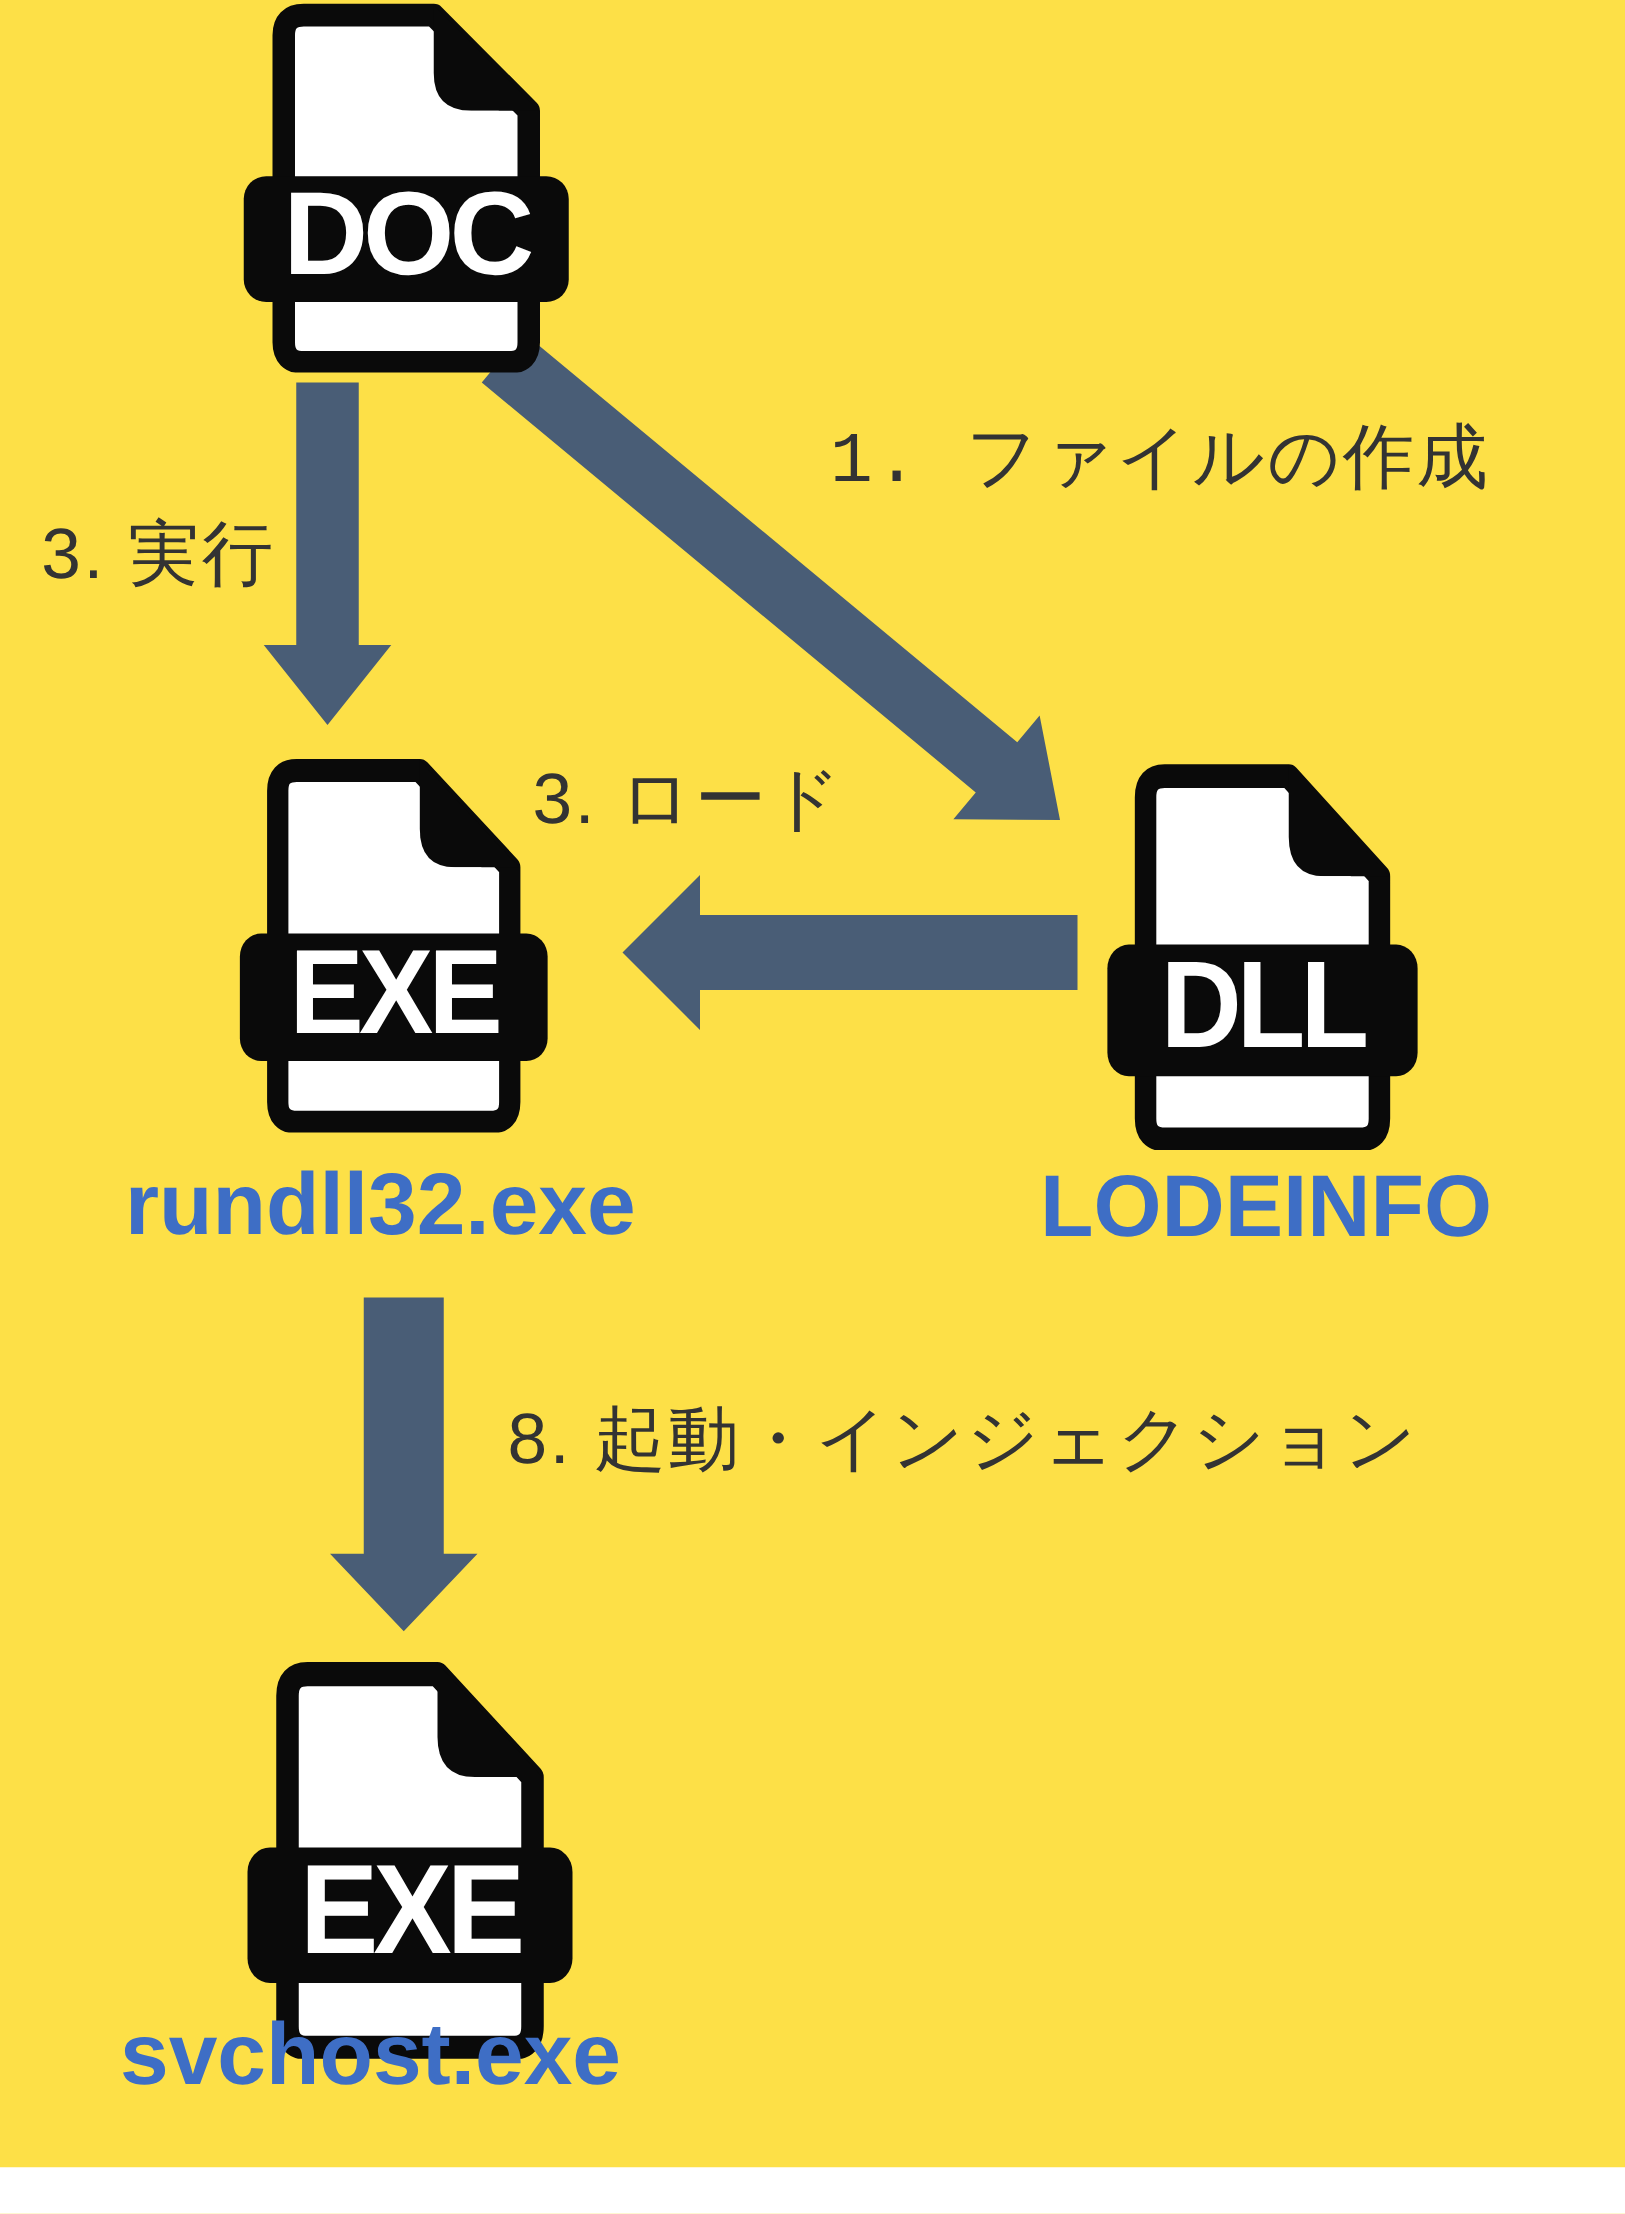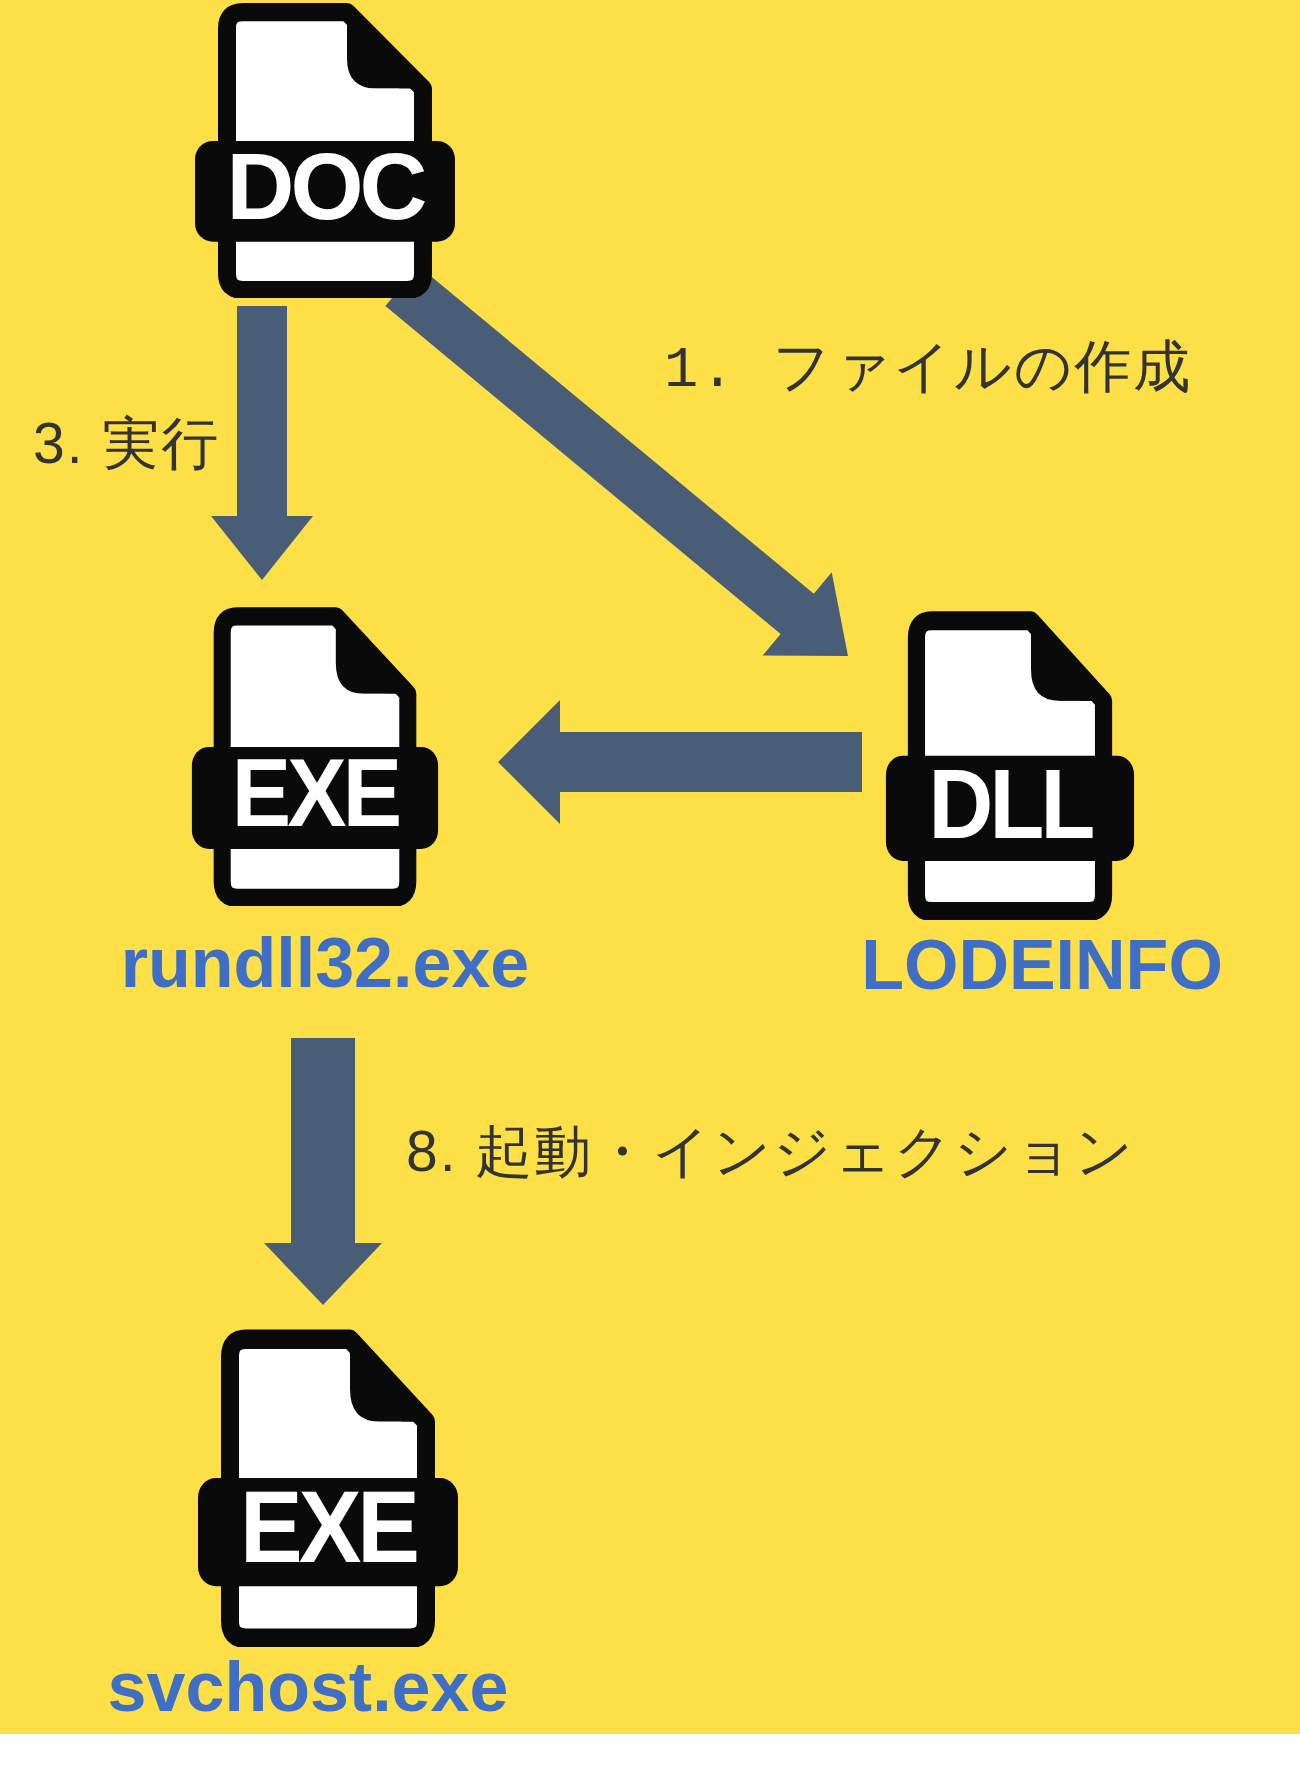--- a/index.html
+++ b/index.html
@@ -35,27 +35,27 @@
   }
   #label-step1{left:664px; top:340px;font-family:Liberation Mono, monospace;}
   #label-step2{left:33px;  top:412px;}
   #label-step3{left:426px; top:608px;}
   #label-step4{left:406px; top:1120px;}
   .file-caption{
     position:absolute;
     color:#3E6EC5;
     font-weight:bold;
     font-size:70px;
-    text-align:center;
+    text-align:left;
     white-space:nowrap;
     line-height:1.0;
   }
   #caption-rundll32{left:100px; top:928px;  width:450px;}
   #caption-lodeinfo{left:832px; top:930px;  width:420px;}
-  #caption-svchost {left:96px;  top:1652px; width:424px;}
+  #caption-svchost {left:96px;  top:1608px; width:424px;}
 </style>
 </head>
 <body>
 
 <div class="canvas">
 
   <svg id="arrows-layer" class="layer" viewBox="0 0 1300 1771">
       <polygon points="237,306 237,516 211,516 262,580 313,516 287,516 287,306" fill="#495D76"></polygon>
       <polygon points="385.4,306 780.6,633.9 762.7,655.4 848,656 831.7,572.3 813.8,593.8 418.6,266" fill="#495D76"></polygon>
       <polygon points="862,732 560,732 560,700 498,762 560,824 560,792 862,792" fill="#495D76"></polygon>
@@ -89,19 +89,20 @@
   <svg id="icon-exe-target" class="file-icon" viewBox="0 0 132 150" preserveAspectRatio="none">
     <path class="page-path" d="M77 8 H25 Q17 8 17 16 V138 Q17 146 25 146 H107 Q115 146 115 138 V46 Z"></path>
     <path class="fold-path" d="M77 4 L119 46 L92 46 Q77 46 77 31 Z"></path>
     <rect class="fold-step" x="75" y="46" width="28" height="9"></rect>
     <rect class="banner-rect" x="1" y="72" width="130" height="50" rx="9"></rect>
     <text class="badge-text" x="66" y="111">EXE</text>
   </svg>
 
   <div id="label-step1" class="step-label">1. ファイルの作成</div>
   <div id="label-step2" class="step-label">3. 実行</div>
+  <div id="label-step3" class="step-label">3. ロード</div>
   <div id="label-step4" class="step-label">8. 起動・インジェクション</div>
 
   <div id="caption-rundll32" class="file-caption">rundll32.exe</div>
   <div id="caption-lodeinfo" class="file-caption">LODEINFO</div>
   <div id="caption-svchost" class="file-caption">svchost.exe</div>
 
 </div>
 
 </body></html>

